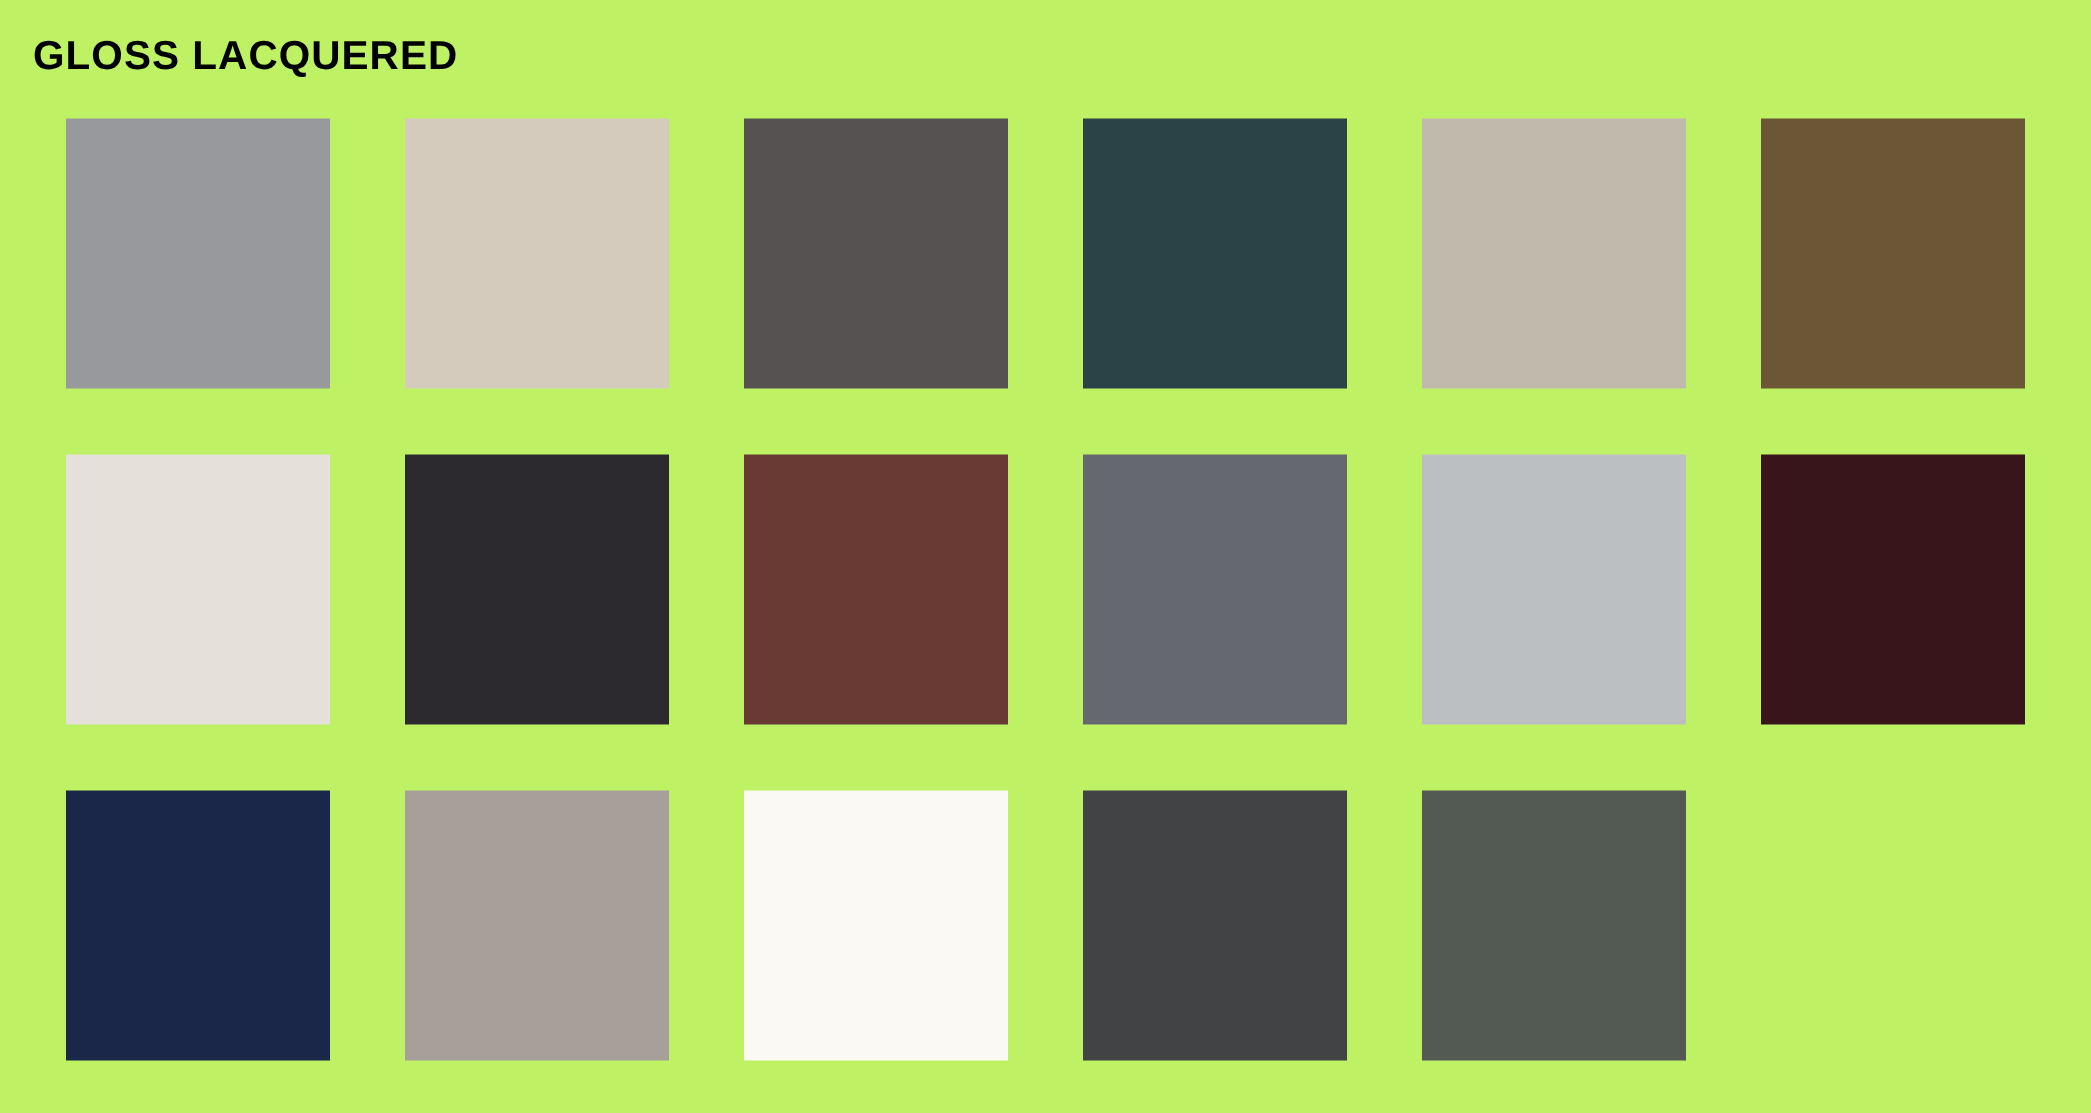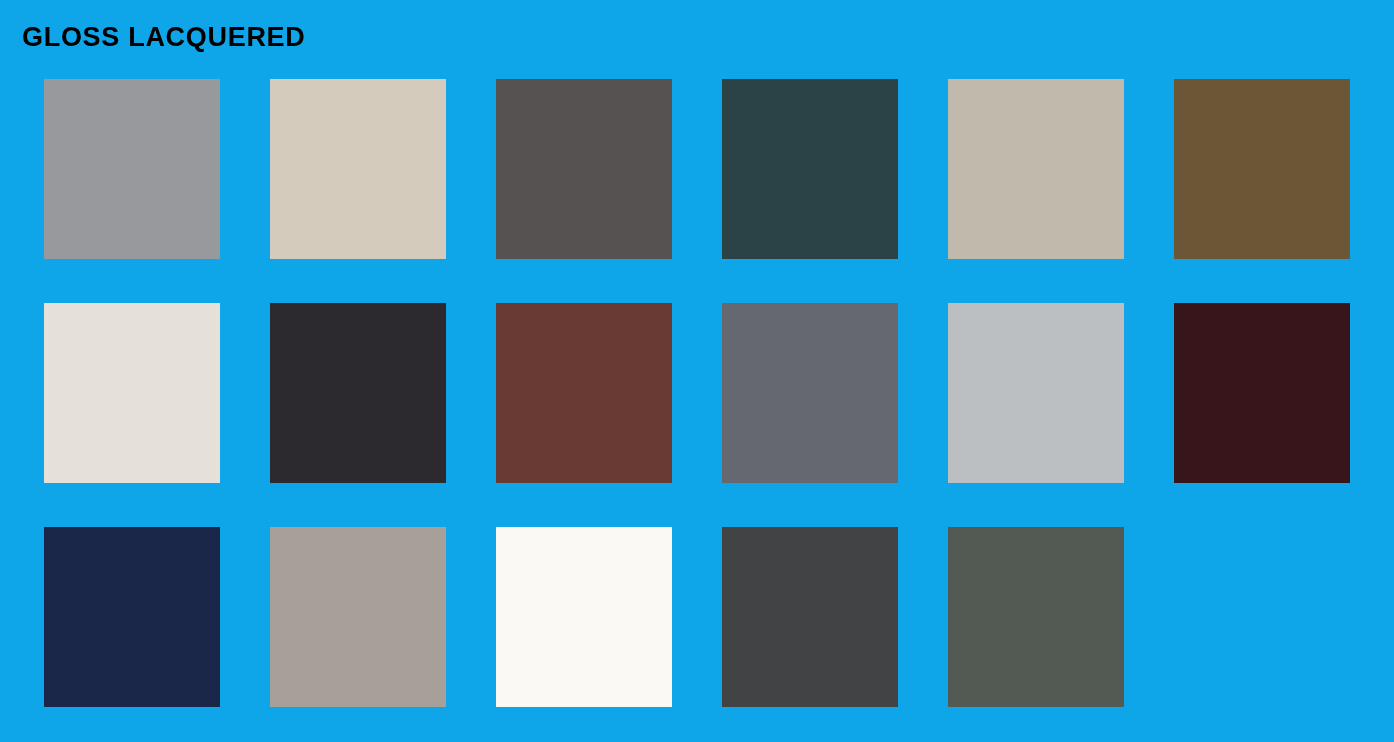--- a/index.html
+++ b/index.html
@@ -14,21 +14,21 @@
 
   body {
     font-family: "Liberation Sans", sans-serif;
     color: #0a0a0a;
   }
 
   .page {
     position: relative;
     width: 1394px;
     height: 742px;
-    background: #0ea5e9;
+    background: #bef264;
   }
 
   .palette-title {
     position: absolute;
     left: 22px;
     top: 21px;
     font-size: 27px;
     line-height: 33px;
     font-weight: 700;
     letter-spacing: 0.7px;

